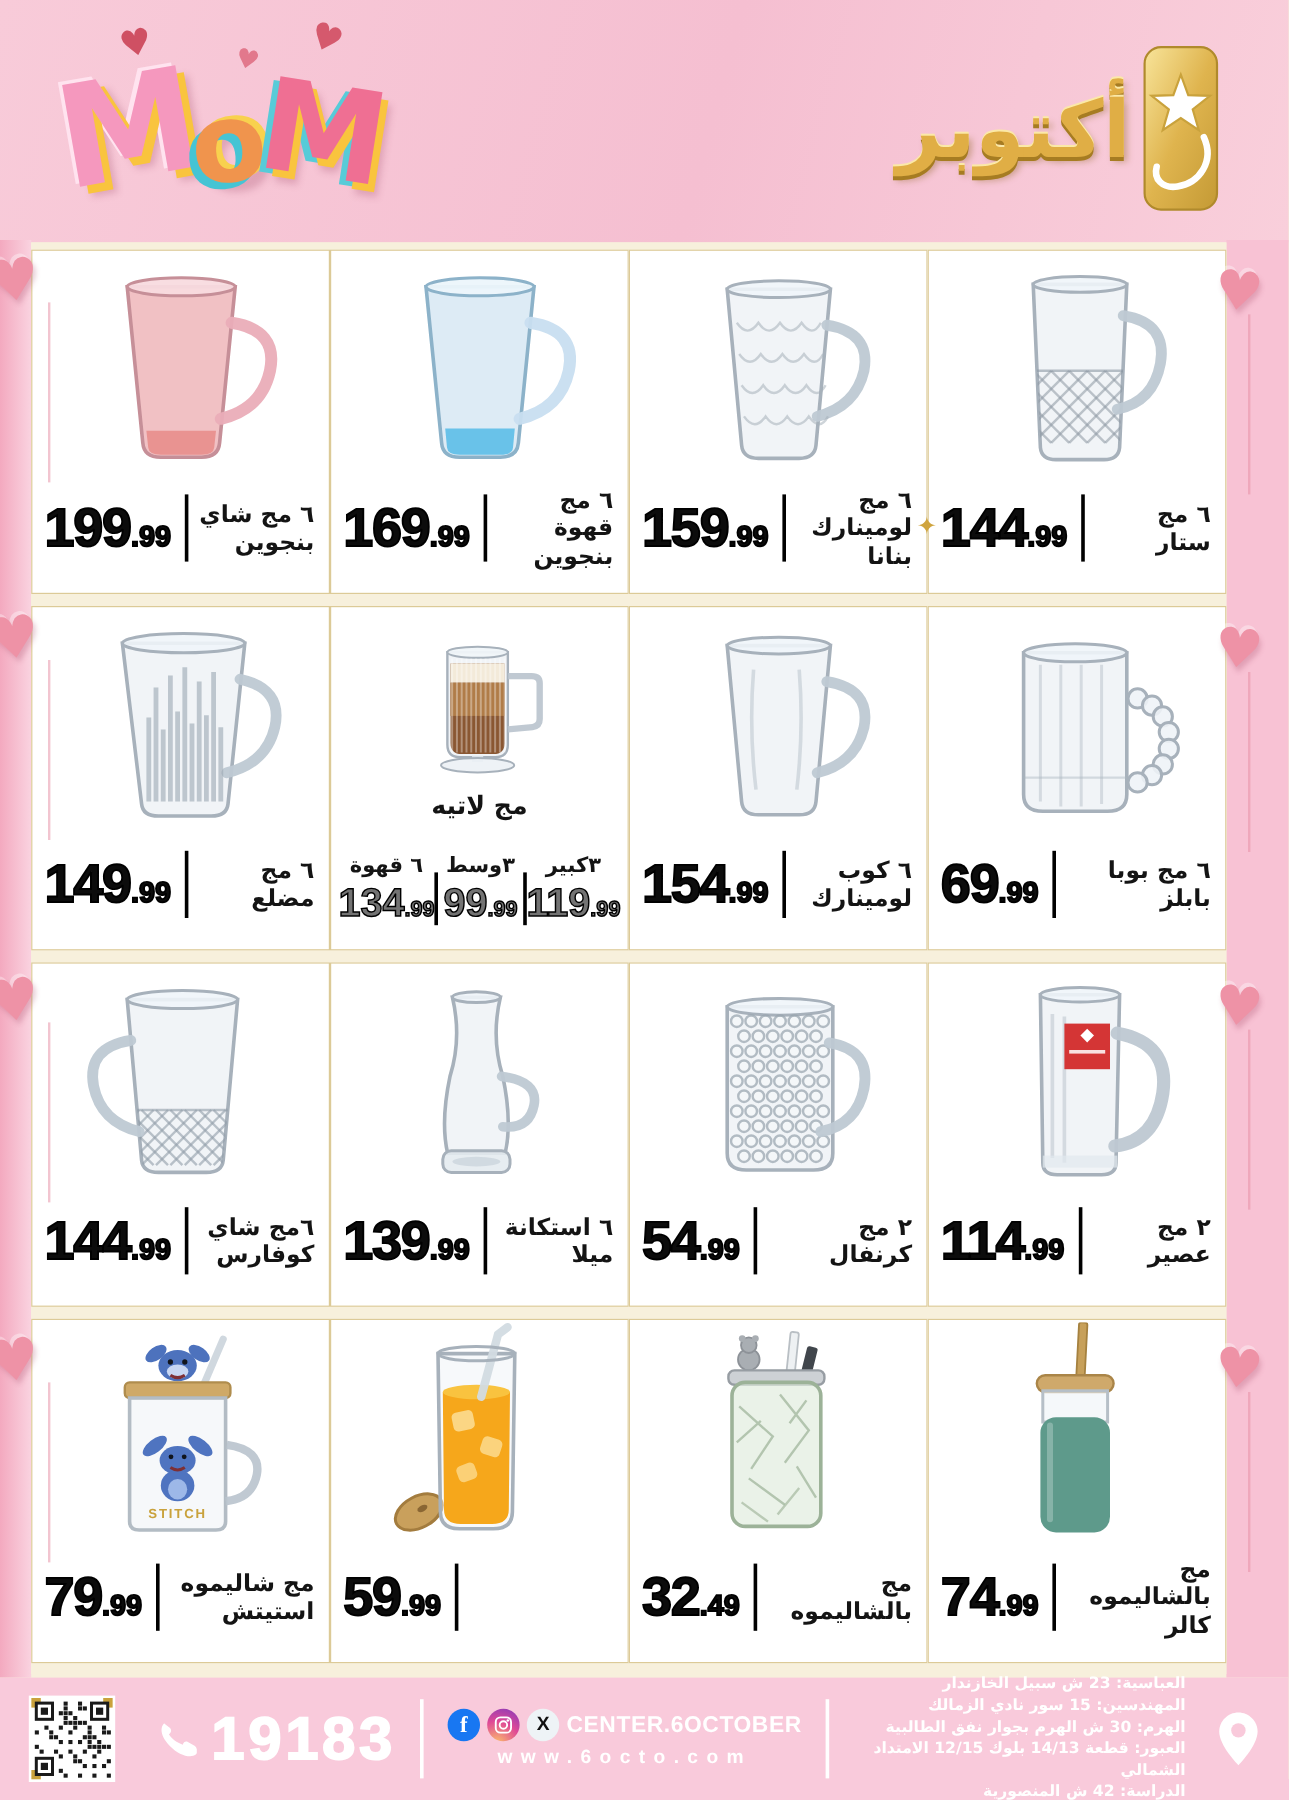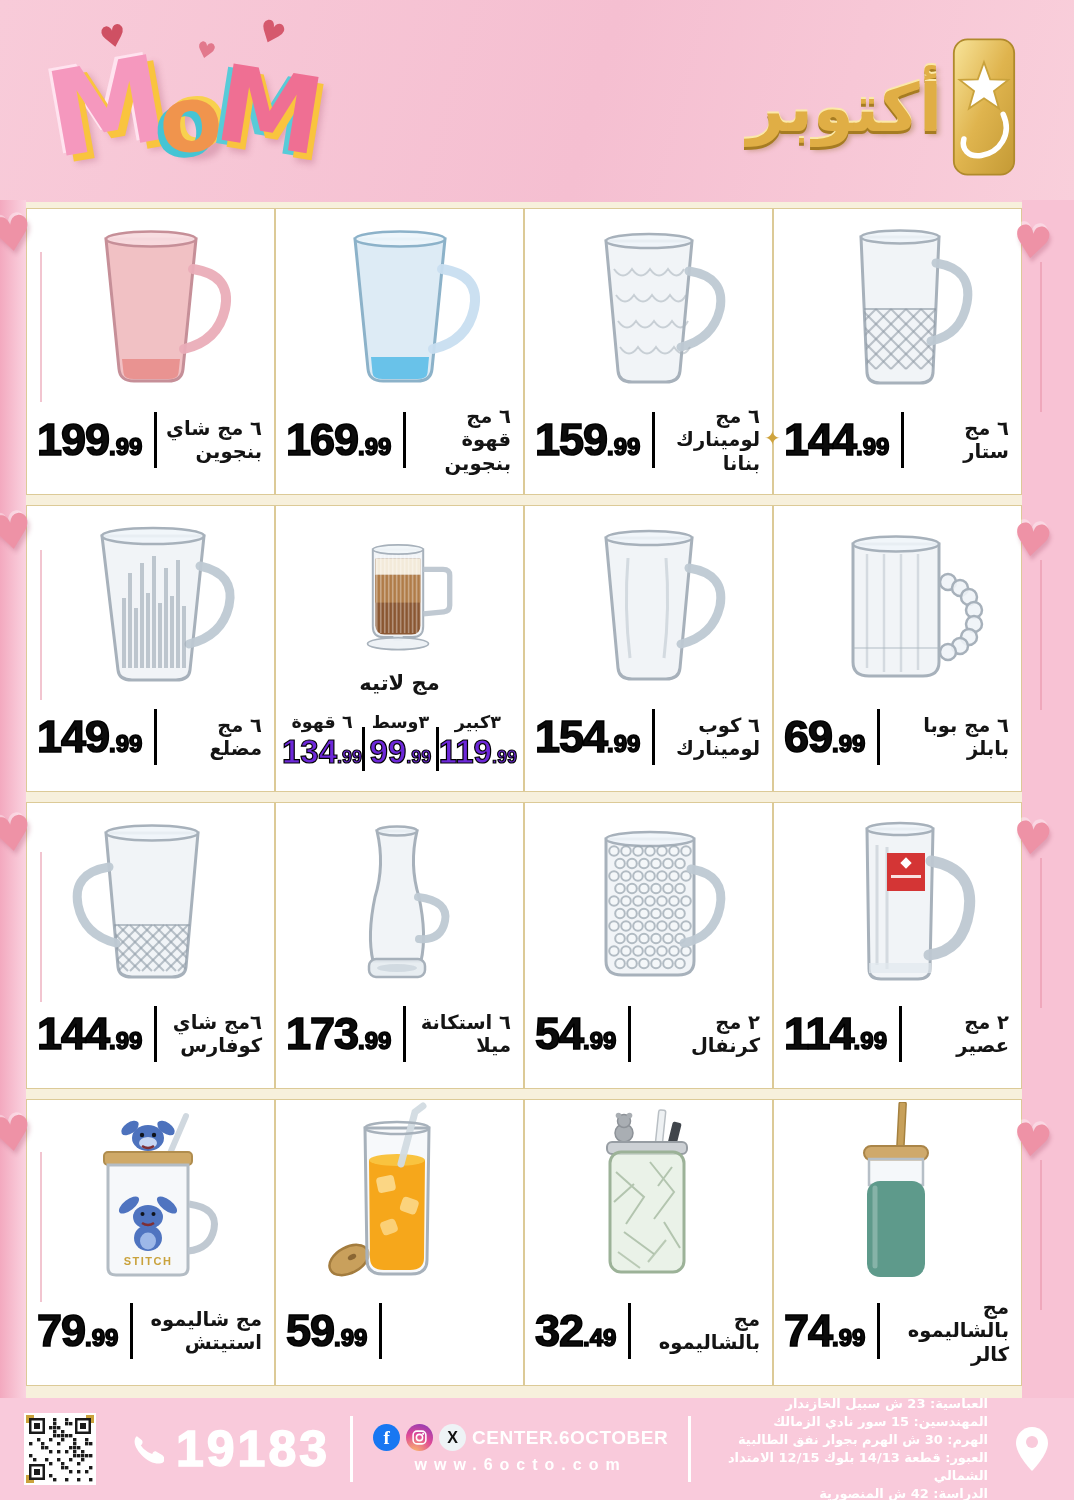--- a/index.html
+++ b/index.html
@@ -38,25 +38,25 @@
   .cimg{flex:1;display:flex;align-items:center;justify-content:center;min-height:0;padding:4px 4px 0;}
   .cimg svg{height:190px;max-width:100%;}
   .card.multi .cimg svg{height:126px;}
   .pinfo{height:84px;flex:none;display:flex;align-items:center;padding:0 12px 12px 10px;}
   .price{flex:none;color:#0c0c0c;font-family:"Liberation Sans","DejaVu Sans",sans-serif;font-weight:bold;letter-spacing:-1px;-webkit-text-stroke:1.6px #000;white-space:nowrap;}
   .pint{font-size:45px;}
   .pdec{font-size:24px;letter-spacing:0;}
   .pdiv{flex:none;width:3px;height:56px;background:#000;margin:0 8px 0 12px;}
   .pname{flex:1;direction:rtl;text-align:right;font-weight:bold;font-size:19.5px;line-height:1.2;color:#141414;}
   .sparkle{position:absolute;left:-10px;bottom:44px;font-size:20px;color:#cfa43e;z-index:4;}
-  .mlabel{flex:none;text-align:center;direction:rtl;font-weight:bold;font-size:21px;color:#141414;margin:2px 0 6px;}
+  .mlabel{flex:none;text-align:center;direction:rtl;font-weight:bold;font-size:21px;color:#141414;margin:2px 0 18px;}
   .mopts{flex:none;height:80px;display:flex;flex-direction:row-reverse;align-items:center;padding:0 6px 10px;}
   .mopt{flex:1;display:flex;flex-direction:column;align-items:center;}
   .mqty{direction:rtl;font-weight:bold;font-size:17.5px;color:#141414;margin-bottom:1px;white-space:nowrap;}
-  .mprice{color:#6d28d9;font-family:"Liberation Sans","DejaVu Sans",sans-serif;font-weight:bold;-webkit-text-stroke:1.2px #000;white-space:nowrap;}
+  .mprice{color:#737373;font-family:"Liberation Sans","DejaVu Sans",sans-serif;font-weight:bold;-webkit-text-stroke:1.2px #000;white-space:nowrap;}
   .mprice .pint{font-size:33px;}
   .mprice .pdec{font-size:18px;}
   .odiv{flex:none;width:2.5px;height:44px;background:#000;margin-top:16px;}
 
   
   .footer{position:absolute;left:0;right:0;bottom:0;height:102px;background:#f9cadb;display:flex;align-items:center;padding:0 22px 0 24px;box-sizing:border-box;}
   .qr{flex:none;width:72px;height:72px;background:#fff;padding:2px;box-sizing:border-box;}
   .phone{flex:none;display:flex;align-items:center;gap:12px;margin-left:34px;}
   .phone-num{font-family:"Liberation Sans","DejaVu Sans",sans-serif;font-weight:bold;font-size:50px;color:#fff;letter-spacing:3px;-webkit-text-stroke:1.5px #fff;}
   .fdiv{flex:none;width:3px;height:66px;background:#fff;margin:0 20px;}
@@ -373,21 +373,21 @@
         <div class="cimg">
           <svg viewBox="0 0 190 190">
             <path d="M72 26 Q80 60 70 92 Q62 130 68 156 H116 Q122 130 114 92 Q104 60 112 26 Z" fill="rgba(228,234,239,.5)" stroke="#a7b1bb" stroke-width="3"></path>
    <ellipse cx="92" cy="26" rx="20" ry="4.5" fill="rgba(240,245,249,.9)" stroke="#a7b1bb" stroke-width="2.5"></ellipse>
    <path d="M113 92 Q144 96 140 116 Q136 136 114 134" fill="none" stroke="rgba(190,201,211,.95)" stroke-width="8" stroke-linecap="round"></path>
    <rect x="64" y="154" width="56" height="18" rx="7" fill="rgba(228,235,240,.9)" stroke="#a7b1bb" stroke-width="2.5"></rect>
    <ellipse cx="92" cy="163" rx="20" ry="4" fill="rgba(200,210,218,.7)"></ellipse>
           </svg>
         </div>
         <div class="pinfo">
-      <div class="price"><span class="pint">173</span><span class="pdec">.99</span></div>
+      <div class="price"><span class="pint">139</span><span class="pdec">.99</span></div>
       <div class="pdiv"></div>
       <div class="pname" dir="rtl">٦ استكانة ميلا</div>
     </div>
       </div>
       <div class="card">
         <div class="cimg">
           <svg viewBox="0 0 190 190">
             <path d="M52 34 H140 V156 Q140 170 124 170 H68 Q52 170 52 156 Z" fill="rgba(228,234,239,.5)" stroke="#a7b1bb" stroke-width="3"></path>
    <ellipse cx="96" cy="34" rx="44" ry="7" fill="rgba(240,245,249,.9)" stroke="#a7b1bb" stroke-width="2.5"></ellipse>
             <circle cx="60" cy="46" r="4.8" fill="rgba(255,255,255,.25)" stroke="rgba(150,162,173,.7)" stroke-width="2"></circle>

